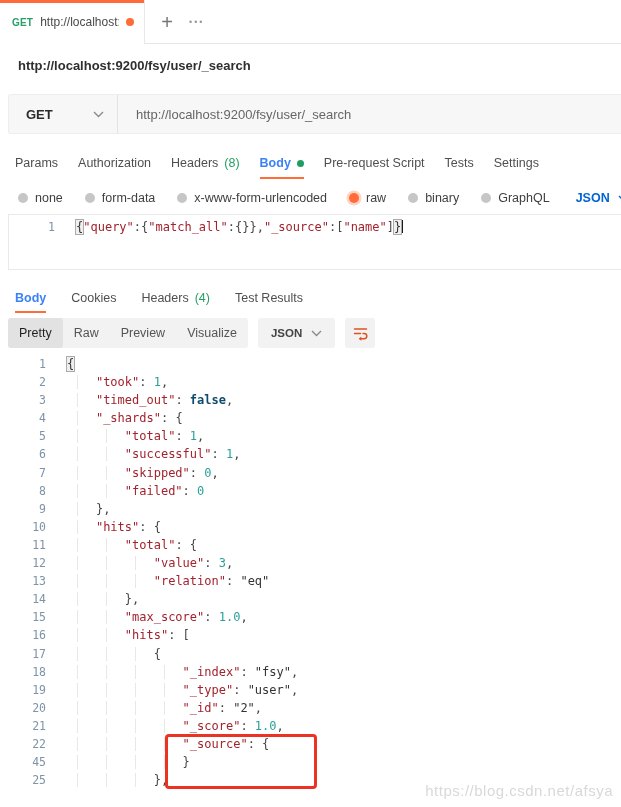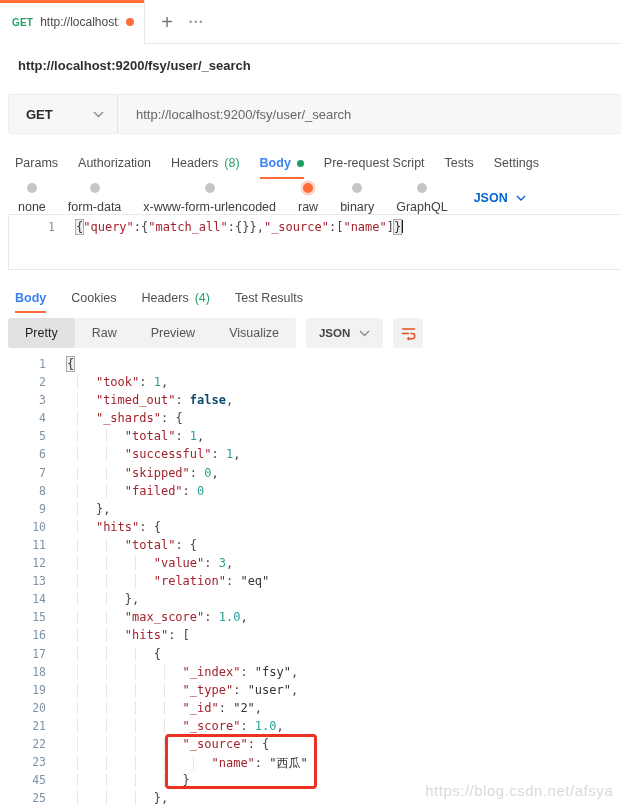--- a/index.html
+++ b/index.html
@@ -37,36 +37,36 @@
               align-items:center; font-size:12.5px; color:#4F4F4F; }
   .rtab { height:32px; line-height:30px; display:flex; align-items:center; gap:6px;
           cursor:pointer; position:relative; white-space:nowrap; }
   .rtab .cnt { color:#26A065; }
   .rtab.active { color:#3b82f6; font-weight:bold; }
   .rtab.active::after { content:''; position:absolute; left:0; right:0; bottom:0; height:2px; background:#FF6C37; }
   .green-dot { width:7px; height:7px; border-radius:50%; background:#1E9E63; }
   
   .body-type-row { margin-top:6px; height:26px; padding-left:18px; display:flex; gap:22px;
                    align-items:center; font-size:12.5px; color:#3F3F3F; }
-  .radio-item { display:flex; align-items:center; gap:7px; cursor:pointer; white-space:nowrap;flex-direction:column; }
+  .radio-item { display:flex; align-items:center; gap:7px; cursor:pointer; white-space:nowrap; }
   .radio-dot { width:10px; height:10px; border-radius:50%; background:#C6C6C6; flex:none; }
   .radio-item.selected .radio-dot { background:#FF6C37; box-shadow:0 0 0 2.5px rgba(255,108,55,.30); }
   .json-select { display:flex; align-items:center; gap:8px; color:#0265D2; font-weight:bold;
                  font-size:12.5px; cursor:pointer; margin-left:4px; }
   
   .editor { margin:3px 0 0 8px; height:56px; border:1px solid #E9E9E9; border-right:none;
             padding-top:5px; background:#fff; overflow:hidden; }
   
   .resp-tabs { margin-top:13px; height:30px; padding-left:15px; display:flex; gap:25px;
                align-items:center; font-size:12.5px; color:#4F4F4F; }
   .resp-tabs .rtab { height:30px; }
   
   .pretty-bar { margin:5px 0 0 8px; height:30px; display:flex; gap:10px; align-items:center; }
   .seg-control { display:flex; background:#F2F2F2; border-radius:3px; height:30px; }
-  .seg { padding:0 17px; line-height:30px; font-size:12.5px; color:#555; cursor:pointer; border-radius:3px; }
+  .seg { padding:0 11px; line-height:30px; font-size:12.5px; color:#555; cursor:pointer; border-radius:3px; }
   .seg.active { background:#E2E2E2; color:#1F1F1F; }
   .json-btn { height:30px; display:flex; align-items:center; gap:9px; background:#F2F2F2;
               border-radius:3px; padding:0 13px; font-size:11.5px; font-weight:bold; color:#444; cursor:pointer; }
   .wrap-btn { width:30px; height:30px; background:#F2F2F2; border-radius:3px;
               display:flex; align-items:center; justify-content:center; cursor:pointer; }
   
   .code-area { margin-top:6px; padding-top:3px; position:relative; }
   .cl { display:flex; height:18.1px; line-height:18.1px; }
   .ln { width:67px; padding-right:21px; text-align:right; color:#7E93A7;
         font:11.5px "DejaVu Sans Mono", monospace; flex:none; }
@@ -300,24 +300,20 @@
     </div>
     <div class="cl">
       <span class="ln">21</span>
       <span class="code"><span class="ws">                </span><span class="tk-k">"_score"</span><span class="tk-p">: </span><span class="tk-n">1.0</span><span class="tk-p">,</span></span>
     </div>
     <div class="cl">
       <span class="ln">22</span>
       <span class="code"><span class="ws">                </span><span class="tk-k">"_source"</span><span class="tk-p">: </span><span class="tk-p">{</span></span>
     </div>
     <div class="cl">
-      <span class="ln">23</span>
-      <span class="code"><span class="ws">                    </span><span class="tk-k">"name"</span><span class="tk-p">: </span><span class="tk-s">"西瓜"</span></span>
-    </div>
-    <div class="cl">
       <span class="ln">45</span>
       <span class="code"><span class="ws">                </span><span class="tk-p">}</span></span>
     </div>
     <div class="cl">
       <span class="ln">25</span>
       <span class="code"><span class="ws">            </span><span class="tk-p">},</span></span>
     </div>
   </div>
 
 </body></html>

